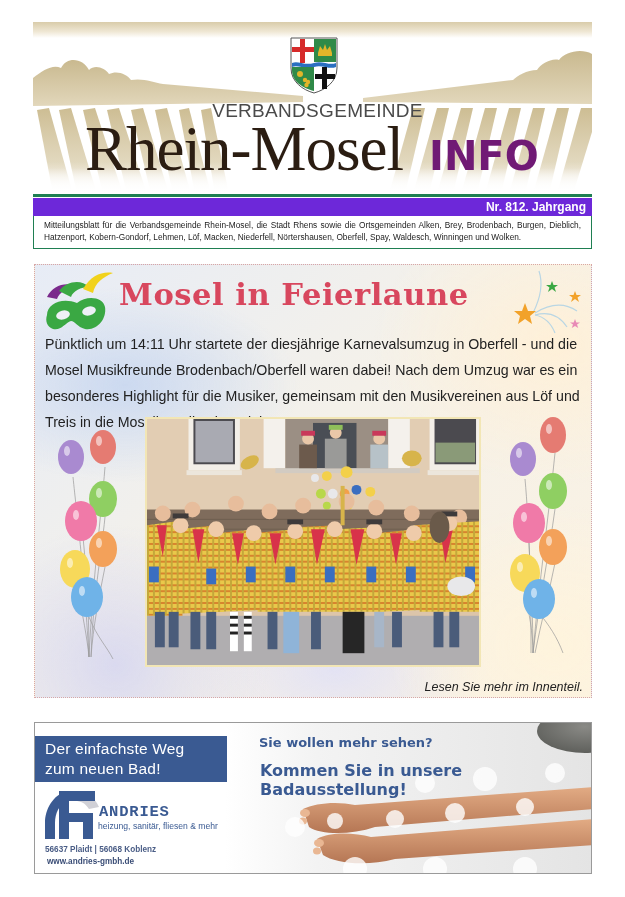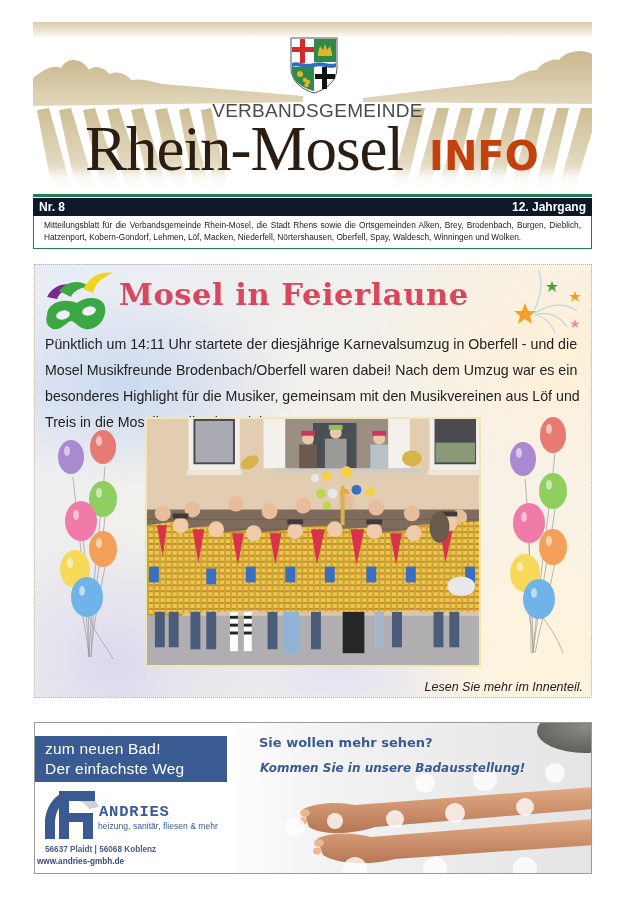--- a/index.html
+++ b/index.html
@@ -10,26 +10,26 @@
   .masthead { position: absolute; left: 33px; top: 22px; width: 559px; height: 172px; overflow: hidden; background: #fff; }
   .masthead .topbar { position: absolute; left: 0; top: 0; width: 100%; height: 16px;
     background: linear-gradient(to bottom, #d9ccaa 0%, #efe7d4 60%, #ffffff 100%); }
   .masthead svg.hills { position: absolute; left: 0; top: 0; width: 559px; height: 172px; }
   .coat { position: absolute; left: 256px; top: 14px; width: 50px; height: 58px; }
   .vg-title { position: absolute; left: 0; width: 100%; top: 78px; text-align: center;
     font-family: "Liberation Sans", sans-serif; font-size: 19px; letter-spacing: 0.3px; color: #4a4a4a; padding-left: 10px; }
   .rm-title { position: absolute; left: 52px; top: 92px; font-family: "Liberation Serif", serif;
     font-size: 63px; line-height: 70px; color: #2b1d12; letter-spacing: -1px; }
   .rm-info { position: absolute; left: 396px; top: 110px; font-family: "DejaVu Sans", sans-serif;
-    font-weight: bold; font-size: 40px; line-height: 48px; color: #c2410c; letter-spacing: 0px; }
+    font-weight: bold; font-size: 40px; line-height: 48px; color: #701a75; letter-spacing: 0px; }
   .masthead-rule { position: absolute; left: 33px; top: 194px; width: 559px; height: 3px; background: #1f7f52; }
 
   
-  .infobar { position: absolute; left: 33px; top: 198px; width: 559px; height: 18px; background: #0f172a;
-    color: #fff; font-size: 12px; display: flex; align-items: center; justify-content: space-between; padding: 0 6px; }
+  .infobar { position: absolute; left: 33px; top: 198px; width: 559px; height: 18px; background: #6d28d9;
+    color: #fff; font-size: 12px; display: flex; align-items: center; justify-content: flex-end; padding: 0 6px; }
   .infobar .nr { font-weight: bold; }
   .infobar .jahrgang { font-weight: bold; }
   .infobar .date { position: absolute; left: 0; width: 100%; text-align: center; pointer-events: none; }
   .subline { position: absolute; left: 33px; top: 216px; width: 559px; height: 33px; border: 1px solid #1f7f52; border-top: none;
     font-size: 8.3px; line-height: 12px; color: #222; padding: 3px 10px; text-align: justify; }
 
   
   .feature { position: absolute; left: 34px; top: 264px; width: 558px; height: 434px;
     border: 1px dotted #d7a6a6;
     background:
@@ -54,23 +54,23 @@
 
   
   .ad { position: absolute; left: 34px; top: 722px; width: 558px; height: 152px; border: 1px solid #9a9a9a; overflow: hidden; background: #fff; }
   .ad .bath { position: absolute; left: 190px; top: 0; width: 368px; height: 152px; }
   .ad-claim { position: absolute; left: 0; top: 13px; width: 192px; height: 46px; background: #3a5a92; color: #fff;
     font-size: 15.5px; line-height: 20px; padding: 3px 0 0 10px; letter-spacing: 0.2px; }
   .ad-logo { position: absolute; left: 10px; top: 66px; width: 58px; height: 50px; }
   .ad-brand { position: absolute; left: 64px; top: 80px; font-family: Liberation Mono, monospace; font-weight: bold; font-size: 15.5px; color: #3a5a92; letter-spacing: 0.8px; }
   .ad-tagline { position: absolute; left: 63px; top: 98px; font-size: 8.6px; color: #3a5a92; }
   .ad-address { position: absolute; left: 10px; top: 122px; font-size: 8.2px; color: #4a5d86; font-weight: bold; }
-  .ad-url { position: absolute; left: 2px; top: 134px; font-size: 8.2px; font-weight: bold; color: #3a4d76; }
+  .ad-url { position: absolute; left: 12px; top: 134px; font-size: 8.2px; font-weight: bold; color: #3a4d76; }
   .ad-headline { position: absolute; left: 224px; top: 12px; font-family: "DejaVu Sans", sans-serif; font-weight: bold; font-size: 13px; color: #3a5a92; }
-  .ad-sub { position: absolute; left: 225px; top: 38px; font-family: "DejaVu Sans", sans-serif; font-weight: bold; font-size: 12px; color: #3a5a92; font-style: italic; }
+  .ad-sub { position: absolute; left: 225px; top: 38px; font-family: "DejaVu Sans", sans-serif; font-weight: bold; font-size: 16px; color: #3a5a92; }
 </style>
 </head>
 <body>
 
 <header class="masthead">
   <div class="topbar"></div>
   <svg class="hills" viewBox="0 0 559 172" preserveAspectRatio="none">
     <defs>
       <linearGradient id="hillG" x1="0" y1="0" x2="0" y2="1">
         <stop offset="0" stop-color="#c9b98f"></stop>
@@ -426,22 +426,22 @@
         <circle cx="130" cy="146" r="12"></circle>
       <circle cx="210" cy="146" r="12"></circle>
         <circle cx="300" cy="146" r="12"></circle>
         <circle cx="200" cy="60" r="10"></circle>
       <circle cx="260" cy="56" r="12"></circle>
         <circle cx="330" cy="50" r="10"></circle>
     </g>
   </svg>
 
   <div class="ad-claim">
+    <div>Der einfachste Weg</div>
     <div>zum neuen Bad!</div>
-    <div>Der einfachste Weg</div>
   </div>
 
   <svg class="ad-logo" viewBox="0 0 58 50">
     <path d="M22,2 C8,6 0,20 0,34 V50 H10 V34 C10,24 14,16 22,12 Z" fill="#3a5a92"></path>
     <path d="M28,2 C40,2 50,8 54,18 L44,20 C40,14 36,12 30,12 Z" fill="#d0d0d6"></path>
     <rect x="14" y="2" width="10" height="48" fill="#3a5a92"></rect>
     <rect x="20" y="2" width="30" height="10" fill="#3a5a92"></rect>
     <rect x="24" y="24" width="24" height="9" fill="#3a5a92"></rect>
     <rect x="38" y="24" width="10" height="26" fill="#3a5a92"></rect>
   </svg>

